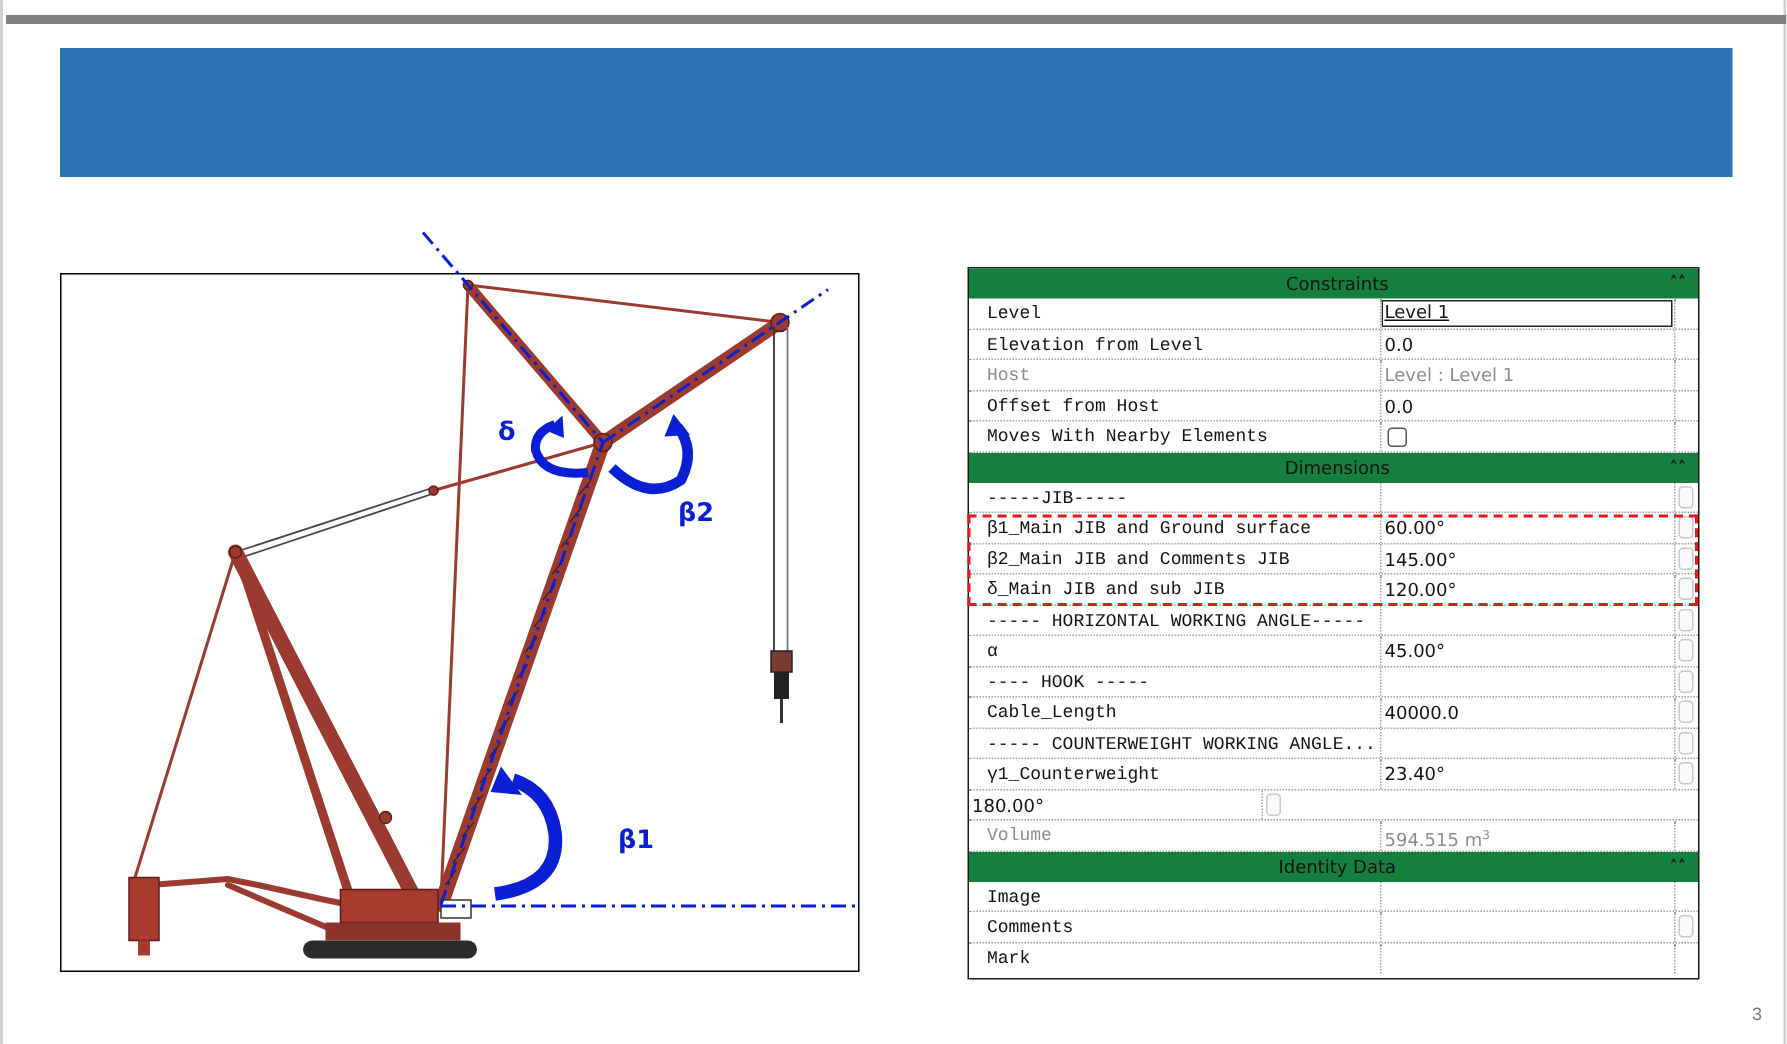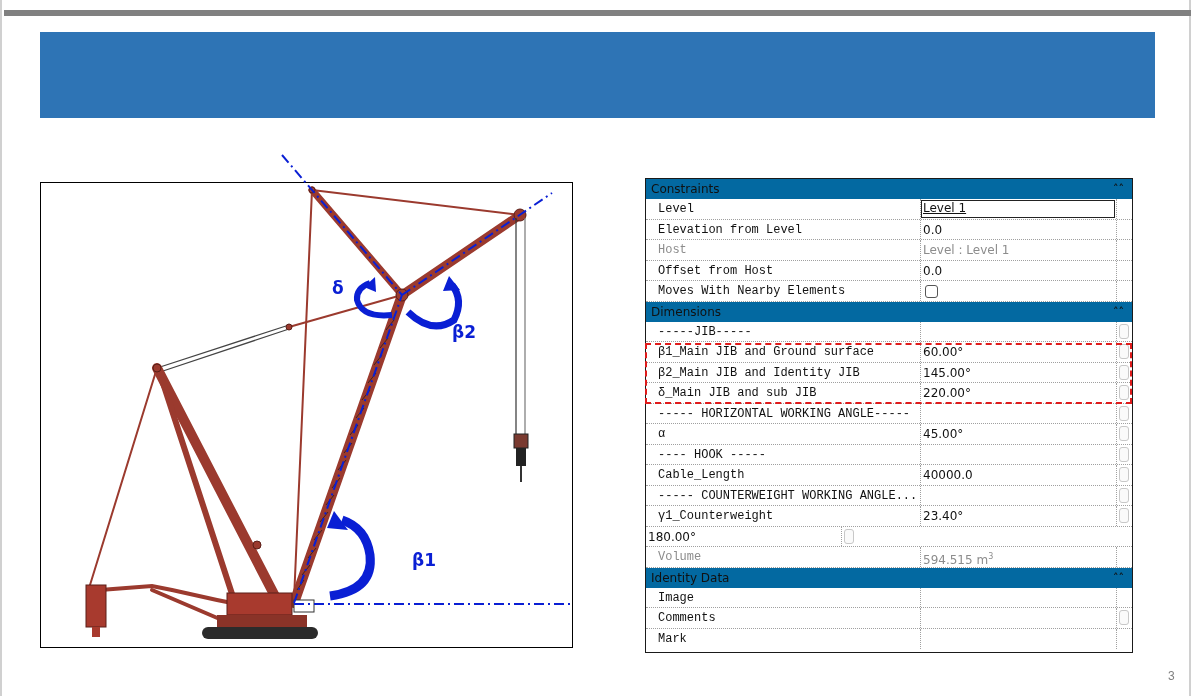--- a/index.html
+++ b/index.html
@@ -25,22 +25,22 @@
     font-family:"DejaVu Sans", sans-serif;
   }
 
   
   .props {
     position:absolute; left:643px; top:178px; width:488px; height:475px;
     border:1.5px solid #1a1a1a; box-sizing:border-box; background:#fff;
     font-family:"DejaVu Sans", sans-serif; font-size:12px; color:#111;
   }
   .group-header {
-    position:relative; height:20px; line-height:20px; background:#0369a1;
-    padding-left:5px; box-sizing:border-box;
+    position:relative; height:20px; line-height:20px; background:#15803d;
+    padding-left:5px; box-sizing:border-box;text-align:center;
   }
   .group-header .collapse {
     position:absolute; right:8px; top:0; font-size:11px; font-weight:bold; color:#111;
   }
   .prop-row {
     position:relative; height:20.5px; display:flex; box-sizing:border-box;
     border-bottom:1px dotted #a0a0a0;
   }
   .prop-name {
     width:275px; padding-left:12px; line-height:20px; box-sizing:border-box;
@@ -158,21 +158,21 @@
       <path d="M 406 312 Q 430 335 452 320 Q 462 300 450 285" stroke-width="7"></path>
     </g>
     <g fill="#0a1fd4">
       <polygon points="332,511 346,530 325,528"></polygon>
       <polygon points="373,277 374,292 362,287"></polygon>
       <polygon points="447,276 458,290 441,291"></polygon>
     </g>
   </svg>
 
   <div class="angle-label" style="left:330px; top:278px;">δ</div>
-  <div class="angle-label" style="left:450px; top:322px;">β2</div>
+  <div class="angle-label" style="left:450px; top:332px;">β2</div>
   <div class="angle-label" style="left:410px; top:550px;">β1</div>
 
   <div class="props">
 
     <div class="group-header">
       <span>Constraints</span>
       <span class="collapse">˄˄</span>
     </div>
     <div class="prop-row">
       <div class="prop-name">Level</div>
@@ -216,29 +216,29 @@
         </div>
     </div>
     <div class="prop-row">
       <div class="prop-name">β1_Main JIB and Ground surface</div>
       <div class="prop-value">60.00°</div>
       <div class="prop-btn-col">
           <div class="assoc-btn"></div>
         </div>
     </div>
     <div class="prop-row">
-      <div class="prop-name">β2_Main JIB and Identity JIB</div>
+      <div class="prop-name">β2_Main JIB and Comments JIB</div>
       <div class="prop-value">145.00°</div>
       <div class="prop-btn-col">
           <div class="assoc-btn"></div>
         </div>
     </div>
     <div class="prop-row">
       <div class="prop-name">δ_Main JIB and sub JIB</div>
-      <div class="prop-value">220.00°</div>
+      <div class="prop-value">120.00°</div>
       <div class="prop-btn-col">
           <div class="assoc-btn"></div>
         </div>
     </div>
     <div class="prop-row">
       <div class="prop-name">----- HORIZONTAL WORKING ANGLE-----</div>
       <div class="prop-value"></div>
       <div class="prop-btn-col">
           <div class="assoc-btn"></div>
         </div>

